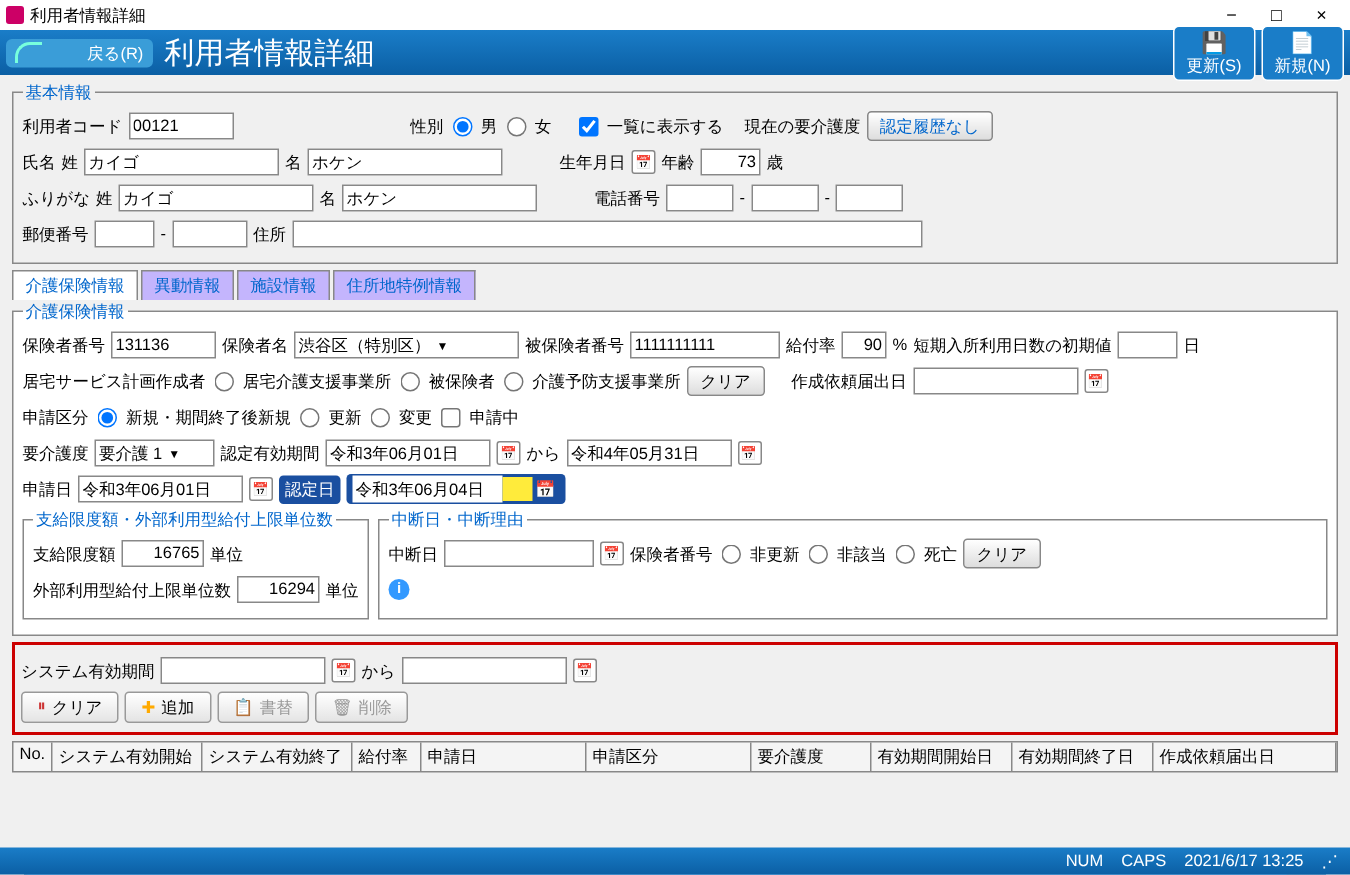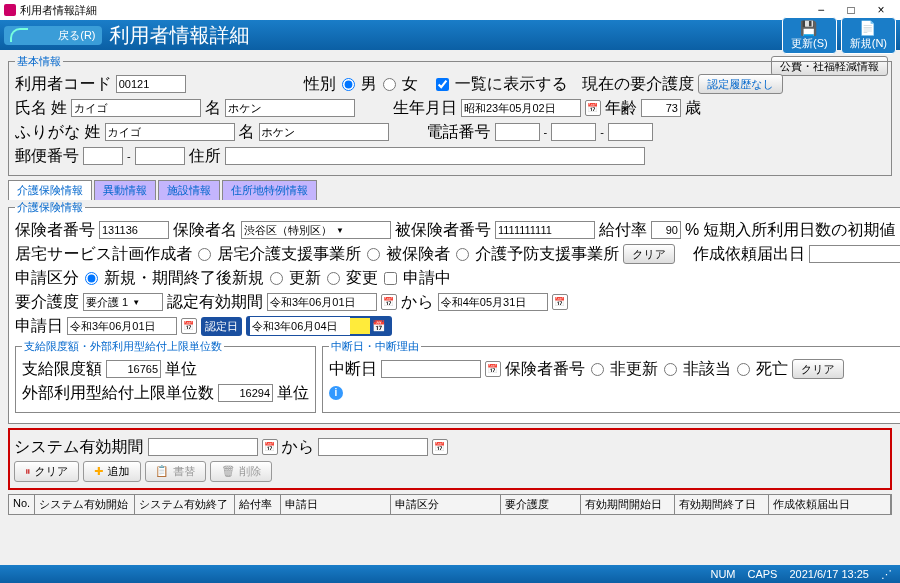--- a/index.html
+++ b/index.html
@@ -12,21 +12,21 @@
 .backbtn { background: #3a9dd8; border-radius: 4px; padding: 2px 6px; margin: 0 4px; display: flex; align-items: center; font-size: 11px; gap: 28px; }
 .curve { width: 18px; height: 14px; border: 2px solid #7fd; border-bottom: none; border-right: none; border-radius: 10px 0 0 0; margin-right: 2px; }
 .pgtitle { font-size: 20px; margin-left: 4px; }
 .header .sp { flex: 1; }
 .hbtn { background: #1a7dc8; border: 1px solid #fff; border-radius: 4px; padding: 2px 8px; margin-right: 4px; text-align: center; min-width: 50px; }
 .hbtn .hi { font-size: 14px; }
 .content { padding: 4px 8px; background: #f0f0f0; }
 fieldset { border: 1px solid #888; padding: 2px 6px 6px; margin-bottom: 4px; position: relative; }
 legend { color: #0066cc; font-size: 11px; padding: 0 2px; }
 .row { display: flex; align-items: center; margin: 2px 0; gap: 4px; min-height: 22px; }
-.lbl { font-size: 16px; white-space: nowrap; }
+.lbl { font-size: 11px; white-space: nowrap; }
 input[type=text] { border: 1px solid #888; height: 18px; padding: 0 2px; font-size: 11px; background: #fff; }
 input[type=radio], input[type=checkbox] { margin: 0 2px; vertical-align: middle; }
 .btn { background: linear-gradient(#fff,#ddd); border: 1px solid #888; border-radius: 3px; padding: 1px 8px; height: 20px; font-size: 11px; }
 .btn2 { background: linear-gradient(#fff,#e4e4e4); border: 1px solid #999; border-radius: 3px; padding: 2px 10px; display: inline-flex; align-items: center; gap: 4px; }
 .btn2.dis { color: #999; }
 .cal { display:inline-block; width: 16px; height: 16px; border: 1px solid #888; background: #fff; font-size: 9px; text-align: center; line-height: 14px; border-radius: 2px; }
 .blue { color: #0066cc; }
 .tabs { display: flex; gap: 2px; margin-top: 4px; }
 .tab { background: #c4b5fd; border: 1px solid #888; border-bottom: none; padding: 2px 8px; font-size: 11px; color: #0066cc; }
 .tab.active { background: #fff; }
@@ -63,21 +63,20 @@
       <span class="curve"></span>
       <span>戻る(R)</span>
     </div>
   <div class="pgtitle">利用者情報詳細</div>
   <div class="sp"></div>
   <div class="hbtn"><div class="hi">💾</div><span>更新(S)</span></div>
   <div class="hbtn"><div class="hi">📄</div><span>新規(N)</span></div>
 </div>
 
 <div class="content">
-  <button class="btn topright">公費・社福軽減情報</button>
 
   <fieldset>
     <legend>基本情報</legend>
     <div class="row">
       <span class="lbl">利用者コード</span>
       <input type="text" style="width: 70px;" value="00121">
       <span style="width:110px"></span>
       <span class="lbl">性別</span>
       <input type="radio" checked="" style="">
         <span class="lbl">男</span>
@@ -91,21 +90,20 @@
       <button class="btn blue">認定履歴なし</button>
     </div>
     <div class="row">
       <span class="lbl">氏名</span>
       <span class="lbl">姓</span>
       <input type="text" style="width: 130px;" value="カイゴ">
       <span class="lbl">名</span>
       <input type="text" style="width: 130px;" value="ホケン">
       <span style="flex:0 0 30px"></span>
       <span class="lbl">生年月日</span>
-      <input type="text" style="width: 120px;" value="昭和23年05月02日">
       <span class="cal">📅</span>
       <span class="lbl">年齢</span>
       <input type="text" style="width: 40px; text-align: right;" value="73">
       <span class="lbl">歳</span>
     </div>
     <div class="row">
       <span class="lbl">ふりがな</span>
       <span class="lbl">姓</span>
       <input type="text" style="width: 130px;" value="カイゴ">
       <span class="lbl">名</span>

